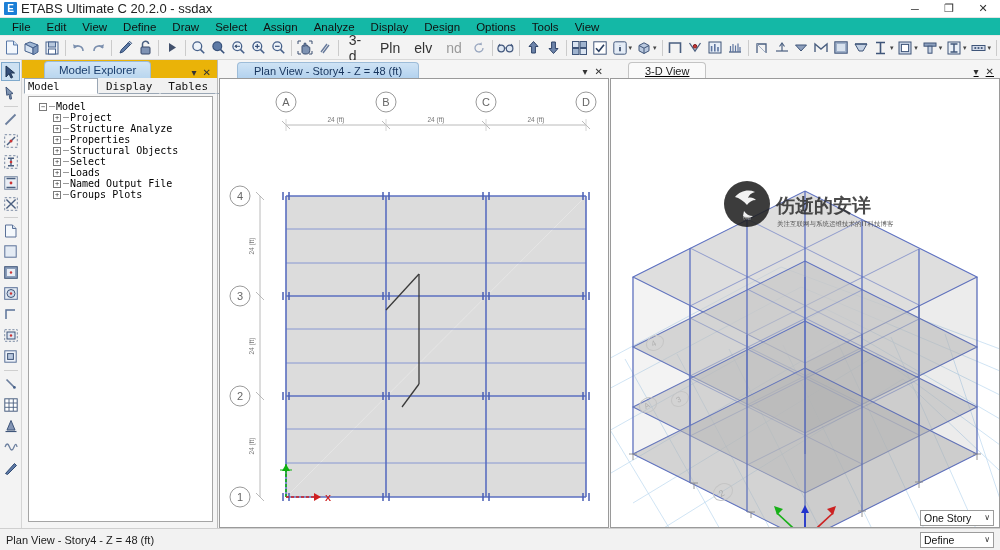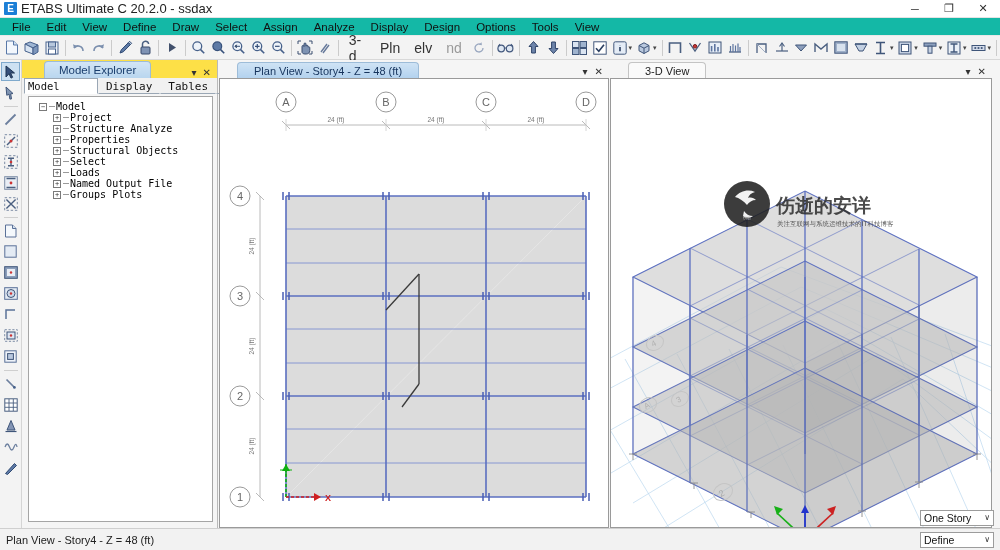--- a/index.html
+++ b/index.html
@@ -60,21 +60,21 @@
   .ltbtn {
     width: 19px; height: 19px; display: flex; align-items: center;
     justify-content: center; margin-bottom: 2px; border: 1px solid transparent;
   }
   .ltbtn.active { background: #cde1f2; border-color: #7fa9cc; }
   .ltsep { width: 14px; height: 1px; background: #cfcfcf; margin: 2px 0 3px 0; }
 
   
   .panel-tabrow {
     height: 18px; display: flex; align-items: flex-end;
-    background: #fde047; position: relative;
+    background: #eab308; position: relative;
   }
   .ptab {
     height: 17px; padding: 0 14px; font-size: 11px; color: #1a3e6e;
     background: linear-gradient(#d3e5f5, #b9d6ef);
     border: 1px solid #9dbcd8; border-bottom: none;
     border-radius: 4px 4px 0 0; display: flex; align-items: center;
   }
   .panel-ctl { margin-left: auto; display: flex; gap: 6px; padding-right: 6px; color: #333; font-size: 10px; }
 
   
@@ -99,21 +99,21 @@
   .tbox {
     width: 8px; height: 8px; border: 1px solid #7a7a7a; background: #fff;
     font-size: 7px; line-height: 7px; text-align: center; color: #333;
     margin-right: 2px; flex: none;
   }
   .tdash { width: 6px; height: 1px; background: #9a9a9a; margin-right: 1px; }
 
   
   .viewwrap { position: absolute; top: 60px; bottom: 22px; }
   #plan-window { left: 219px; width: 390px; }
-  #d3-window  { left: 610px; right: 8px; }
+  #d3-window  { left: 610px; right: 0; text-decoration: underline; }
   .vw-head { height: 18px; display: flex; align-items: flex-end; background: #f5f5f5; }
   .vw-tab {
     height: 16px; padding: 0 16px; font-size: 11px;
     border: 1px solid #9dbcd8; border-bottom: none; border-radius: 4px 4px 0 0;
     display: flex; align-items: center;
   }
   .vw-tab.active { background: linear-gradient(#cfe3f5, #b3d2ee); color: #15335c; }
   .vw-tab.inactive { background: #fafafa; border-color: #c4c4c4; color: #222; }
   .vw-ctl { margin-left: auto; display: flex; gap: 7px; padding: 0 6px 1px 0; color: #333; font-size: 10px; }
   .vw-canvas {

